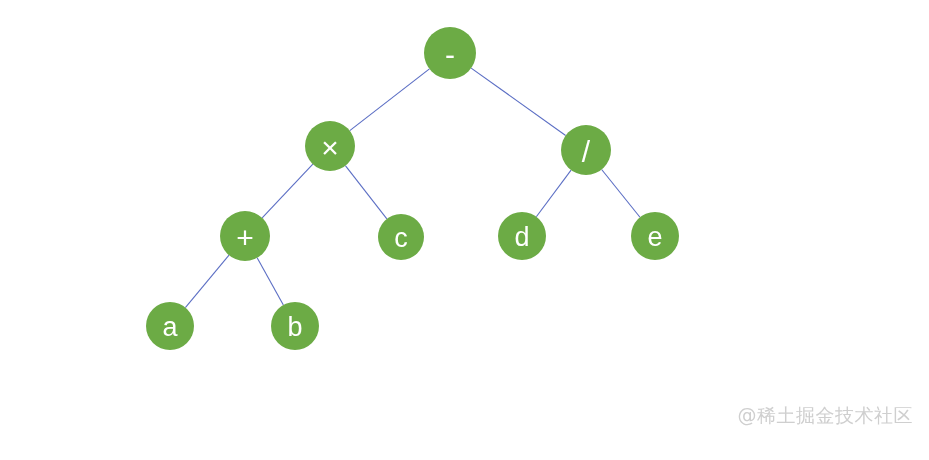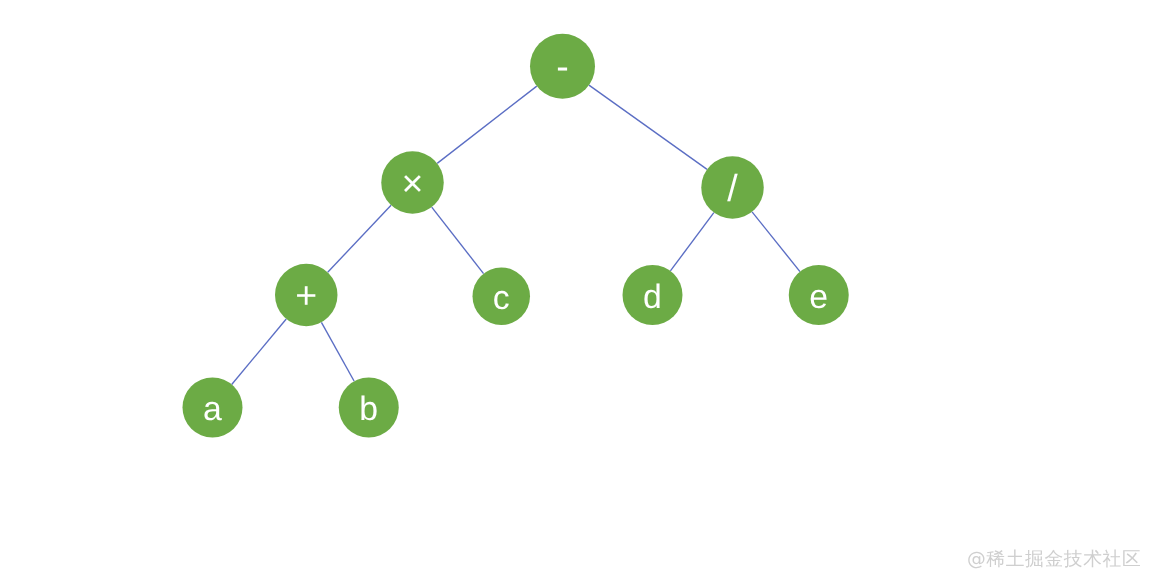--- a/index.html
+++ b/index.html
@@ -38,23 +38,23 @@
     font-size: 27px;
     text-anchor: middle;
     dominant-baseline: central;
   }
   .node-label.op {
     font-size: 30px;
   }
   .watermark {
     position: absolute;
     right: 16px;
-    bottom: 3px;
+    bottom: 31px;
     color: #cfcfcf;
-    font-size: 15px;
+    font-size: 19px;
     font-family: "DejaVu Sans", sans-serif;
     letter-spacing: 0.5px;
     white-space: nowrap;
     user-select: none;
   }
 </style>
 </head>
 <body>
 
 <div id="canvas">

